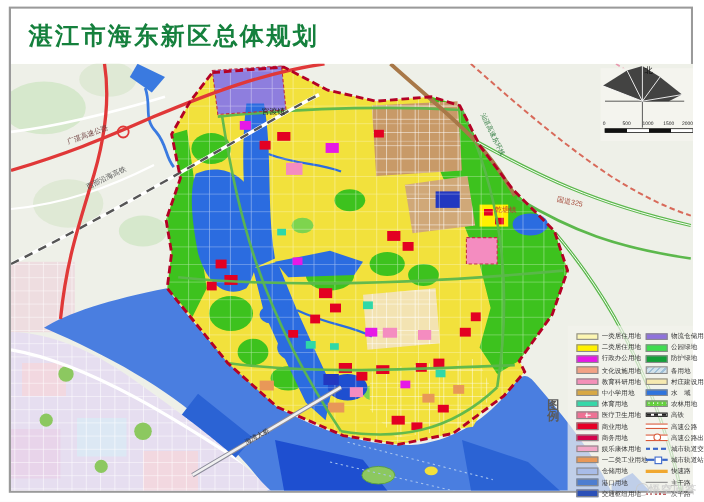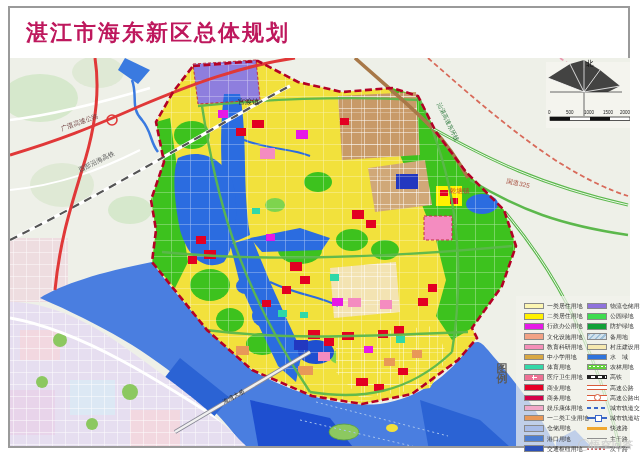--- a/index.html
+++ b/index.html
@@ -2,21 +2,21 @@
 <html><head>
 <meta charset="utf-8">
 <style>
   html,body{margin:0;padding:0;background:#ffffff;}
   .page{position:relative;width:640px;height:456px;background:#ffffff;overflow:hidden;
         font-family:"Liberation Sans",sans-serif;}
   .frame{position:absolute;left:8px;top:6px;width:622px;height:442px;border:2px solid #9a9a9a;
          box-sizing:border-box;background:#ffffff;}
   .hdr{position:absolute;left:10px;top:8px;width:618px;height:50px;background:#ffffff;
        display:flex;align-items:center;justify-content:space-between;padding:0 16px;box-sizing:border-box;}
-  .hdr-title{font-size:22px;font-weight:bold;color:#be185d;letter-spacing:2px;}
+  .hdr-title{font-size:22px;font-weight:bold;color:#15803d;letter-spacing:2px;}
   .hdr-sub{font-size:14px;font-weight:bold;color:#111;letter-spacing:1px;}
   .map{position:absolute;left:10px;top:58px;width:620px;height:388px;}
   .map svg{display:block;}
 
   
   .lg-title{position:absolute;left:494px;top:354px;writing-mode:vertical-rl;
             font-size:11px;font-weight:bold;color:#5a5a5a;letter-spacing:9px;}
   .lg-col{position:absolute;top:301px;display:flex;flex-direction:column;}
   .lg-col-left{left:524px;}
   .lg-col-right{left:587px;}

